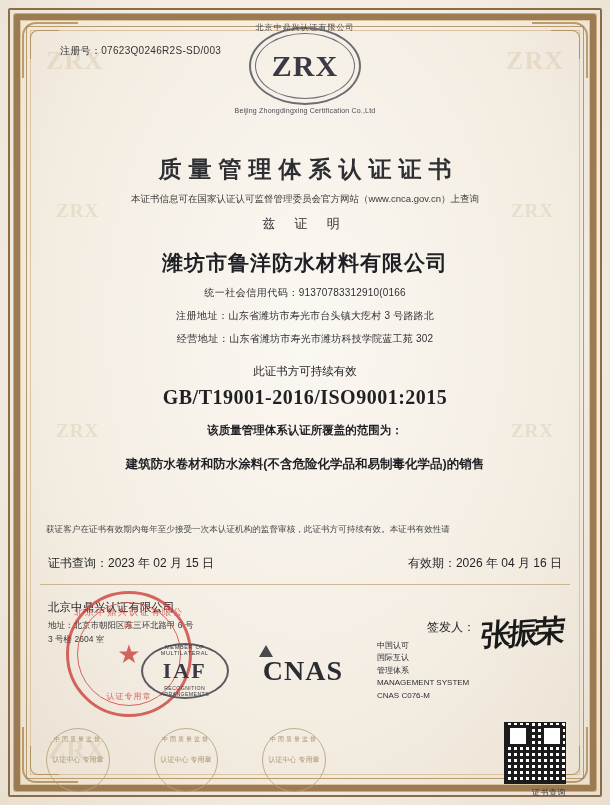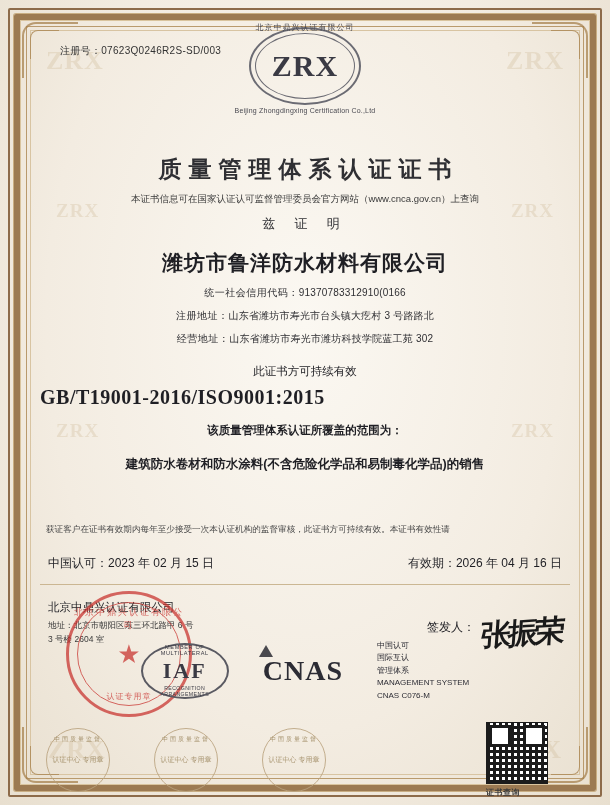--- a/index.html
+++ b/index.html
@@ -130,20 +130,21 @@
   .kvline{
     text-align:center;font-size:10px;color:#2f2f33;margin-top:9px;
   }
   .kvline .k{letter-spacing:.5px;}
   .kvline .v{letter-spacing:.2px;}
 
   .sect-label{
     text-align:center;font-size:11.5px;color:#1f1f24;margin-top:18px;
   }
   .standard{
+    text-align:center;
     font-family:"Liberation Serif","DejaVu Serif",serif;
     font-size:20px;font-weight:bold;color:#1f1f24;
     margin-top:7px;letter-spacing:.5px;
   }
   .scope-label{
     text-align:center;font-size:11.5px;color:#1f1f24;margin-top:14px;font-weight:bold;
   }
   .scope-text{
     text-align:center;font-size:12.5px;color:#1f1f24;margin-top:18px;font-weight:bold;
   }
@@ -240,21 +241,21 @@
   }
   .bseal .ctr{
     position:absolute;left:50%;top:50%;transform:translate(-50%,-50%);
     text-align:center;font-size:7px;line-height:1.3;white-space:nowrap;
   }
   .bseal .arc{
     position:absolute;left:0;right:0;top:6px;text-align:center;font-size:6px;letter-spacing:2px;
   }
 
   
-  .qr-wrap{position:absolute;right:62px;top:722px;text-align:left;font-weight:bold;}
+  .qr-wrap{position:absolute;right:44px;top:722px;text-align:right;}
   .qr{
     width:60px;height:60px;
     background-color:#fff;
     background-image:
       repeating-linear-gradient(90deg,#1b1b1b 0 3px,transparent 3px 6px),
       repeating-linear-gradient(0deg,#1b1b1b 0 3px,transparent 3px 6px);
     background-size:6px 6px,6px 6px;
     border:1px solid #1b1b1b;
     position:relative;
   }
@@ -324,21 +325,21 @@
 
     <div class="scope-label">该质量管理体系认证所覆盖的范围为：</div>
     <div class="scope-text">建筑防水卷材和防水涂料(不含危险化学品和易制毒化学品)的销售</div>
 
     <div class="fineprint">
       <div>获证客户在证书有效期内每年至少接受一次本认证机构的监督审核，此证书方可持续有效。本证书有效性请</div>
     </div>
 
     <div class="dates">
       <div>
-        <span>中国认可：</span><span>2023 年 02 月 15 日</span>
+        <span>证书查询：</span><span>2023 年 02 月 15 日</span>
       </div>
       <div>
         <span>有效期：</span><span>2026 年 04 月 16 日</span>
       </div>
     </div>
 
     <div class="sep"></div>
 
     <div class="issuer-row">
       <div class="issuer-left">

